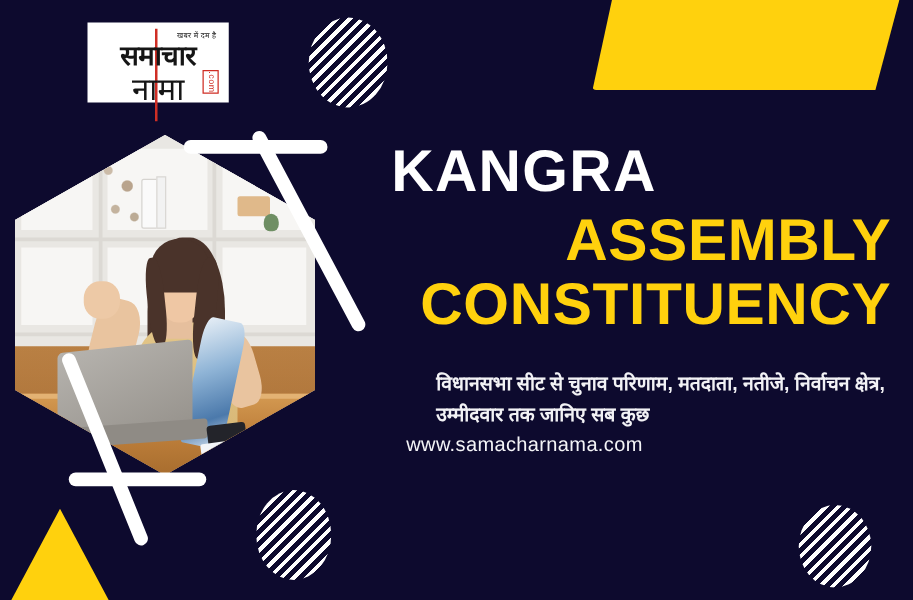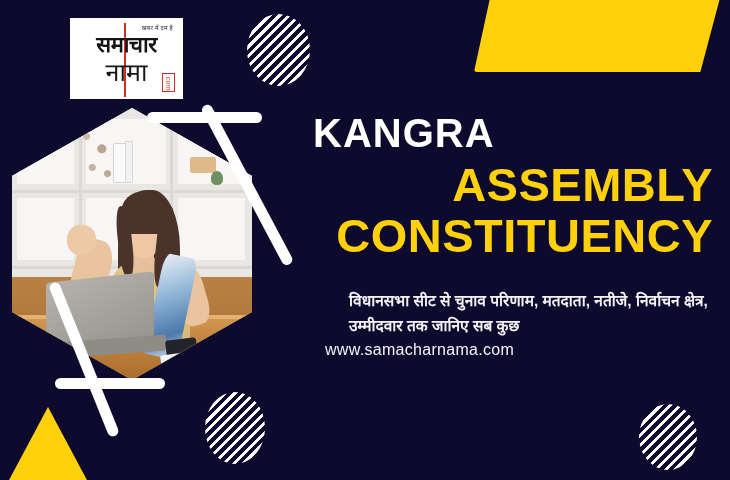--- a/index.html
+++ b/index.html
@@ -147,21 +147,21 @@
   
   .blue-obj{position:absolute;left:59%;top:54%;width:14%;height:38%;
      background:linear-gradient(150deg,#e9f0f7 0%,#8fb4d6 40%,#4b79ab 75%,#dfe9f3 100%);
      border-radius:18% 18% 6% 6%;transform:rotate(12deg);}
   .paper-desk{position:absolute;left:62%;top:90%;width:16%;height:6%;
      background:#f3f5f8;transform:rotate(-8deg);border-radius:2px;}
 
   
   .logo{
     position:absolute;left:70px;top:18px;
-    width:113px;height:81px;
+    width:113px;height:64px;
     background:#ffffff;
     display:flex;flex-direction:column;align-items:center;justify-content:flex-end;
     box-sizing:border-box;
     padding:4px 6px;
   }
   .logo-inner{position:relative;width:100%;height:100%;}
   .logo-tagline{
     position:absolute;right:4px;top:2px;
     font-size:6px;color:#1b1b1b;letter-spacing:.2px;white-space:nowrap;
   }
@@ -185,21 +185,21 @@
     font-size:7px;padding:0 2px;
     writing-mode:vertical-rl;
     letter-spacing:.5px;
   }
 
   
   .content{
     position:absolute;left:313px;top:112px;width:400px;
   }
   .title-1{
-    font-size:40px;font-weight:bold;color:#ffffff;
+    font-size:47px;font-weight:bold;color:#ffffff;
     letter-spacing:1px;line-height:1.05;margin:0 0 6px 0;
   }
   .title-2{
     font-size:47px;font-weight:bold;color:#ffd10d;
     letter-spacing:0.5px;line-height:1.08;margin:0;
     text-align:right;
   }
   .title-2 span{display:block;}
   .subtitle{
     margin-top:26px;

